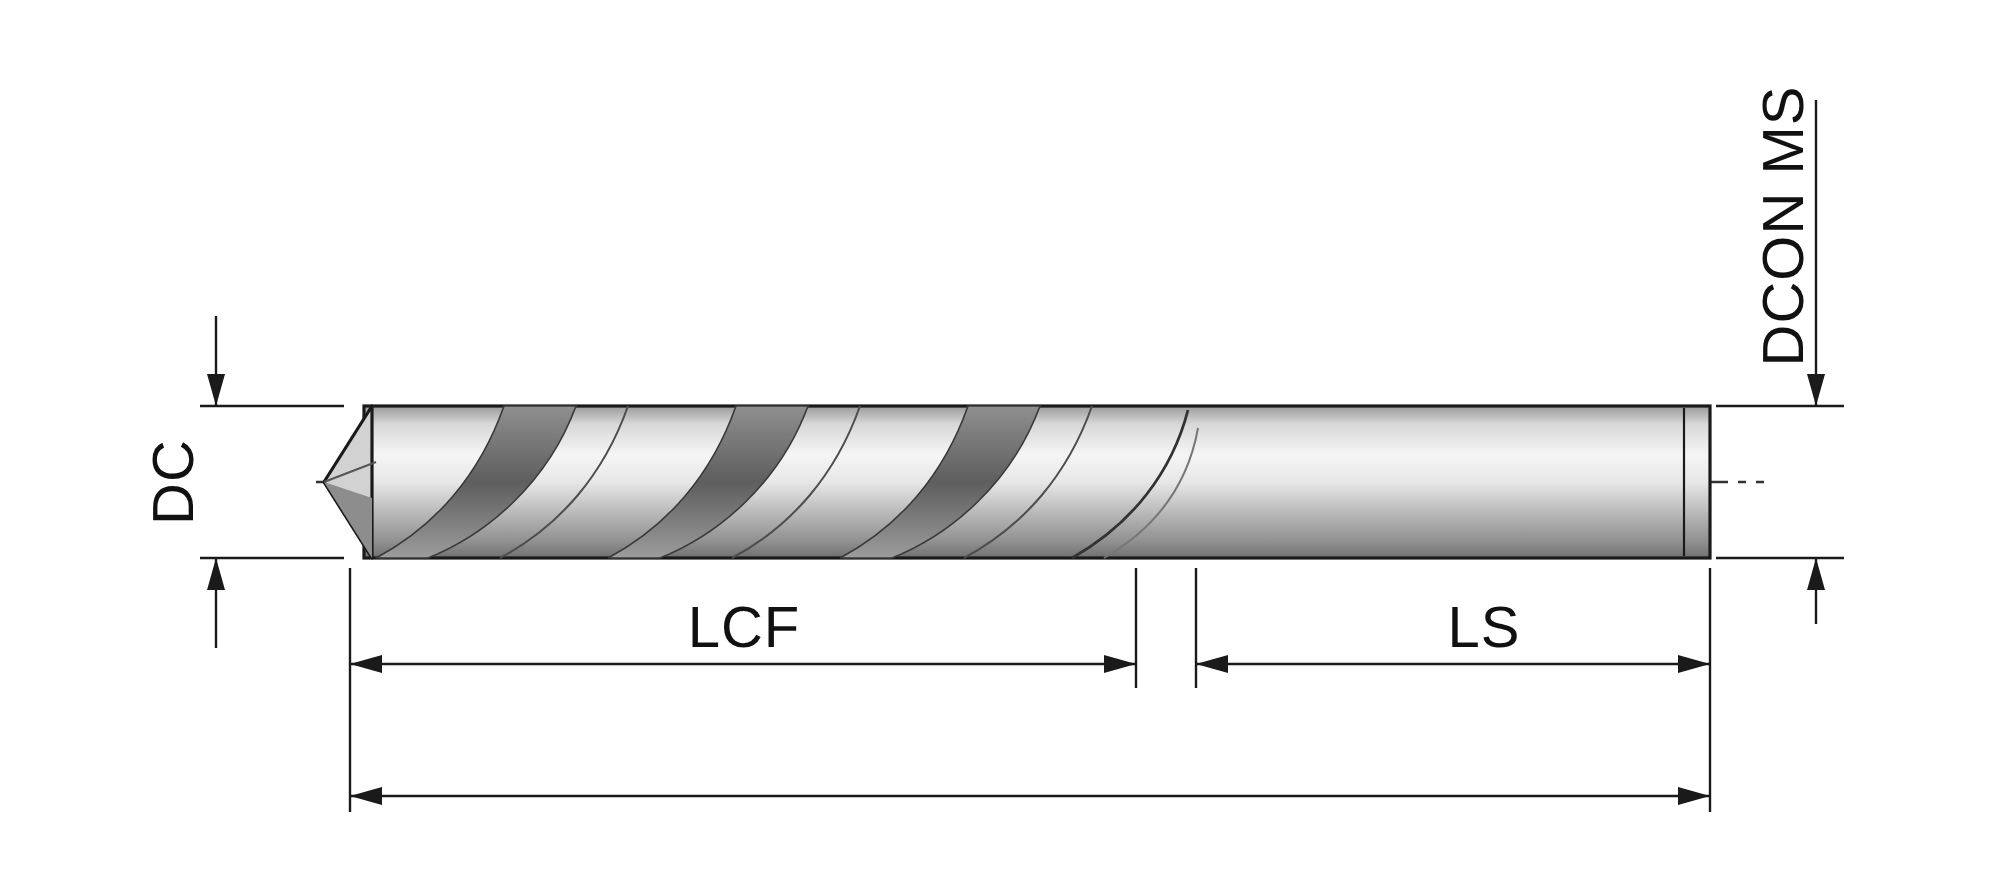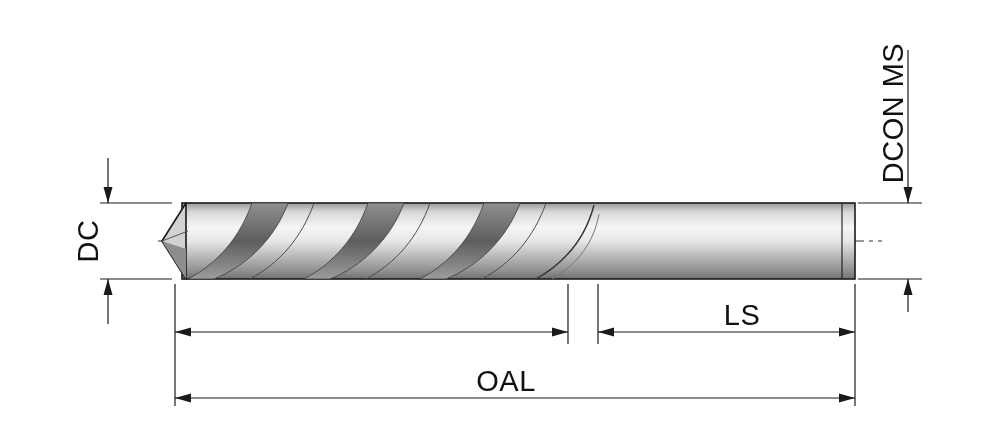--- a/index.html
+++ b/index.html
@@ -129,18 +129,18 @@
       <line x1="175" y1="398" x2="855" y2="398"></line>
       <polygon points="175,398 191,393.5 191,402.5" fill="#1a1a1a" stroke="none"></polygon>
       <polygon points="855,398 839,393.5 839,402.5" fill="#1a1a1a" stroke="none"></polygon>
     </g>
   </svg>
 
   <div id="label-dc" class="dim-label vertical">DC</div>
 
   <div id="label-dcon" class="dim-label vertical">DCON MS</div>
 
+  <div id="label-lcf" class="dim-label">LCF</div>
 
   <div id="label-ls" class="dim-label">LS</div>
 
-  <div id="label-oal" class="dim-label">OAL</div>
 
 </div>
 
 </body></html>

